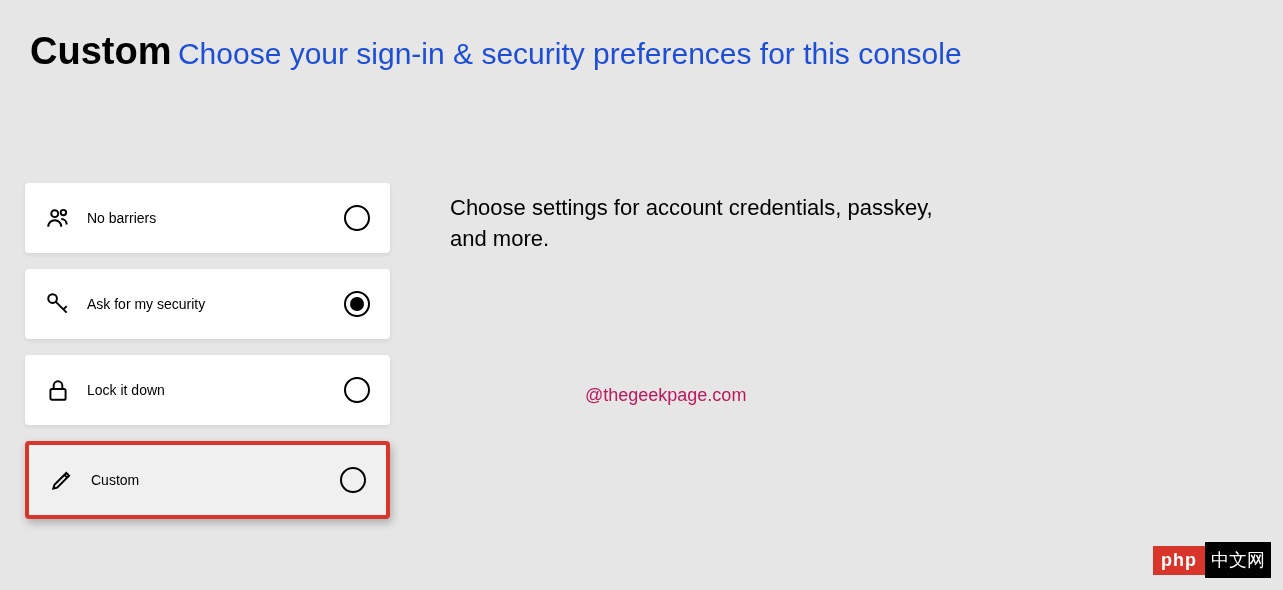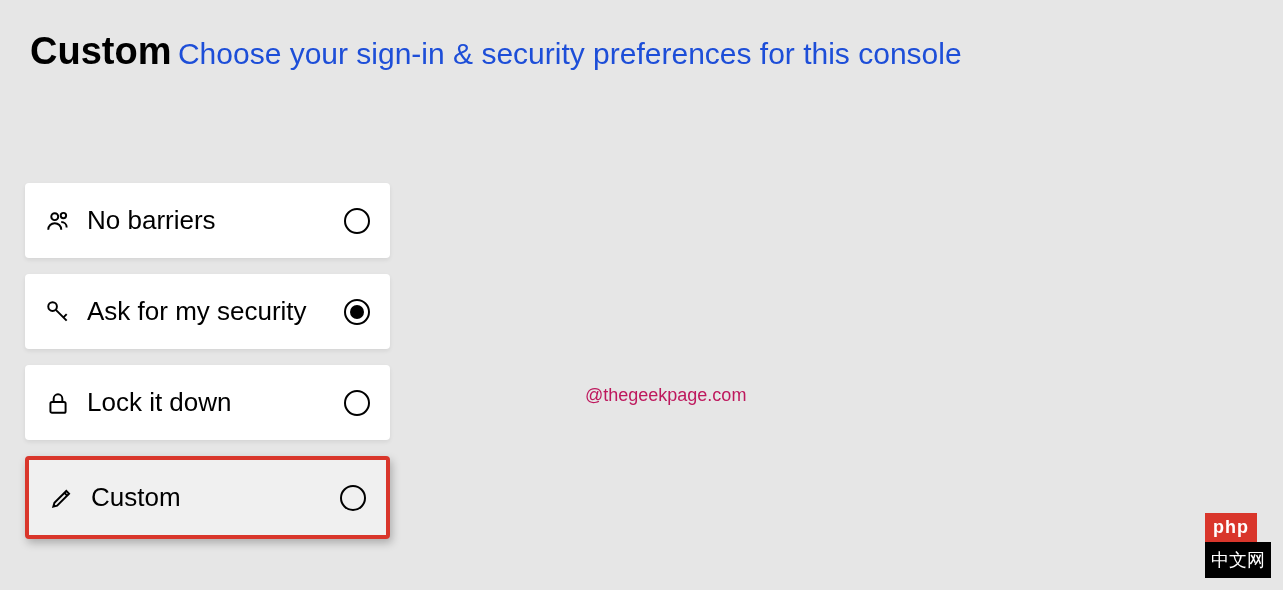--- a/index.html
+++ b/index.html
@@ -64,21 +64,21 @@
       flex-shrink: 0;
       display: flex;
       align-items: center;
       justify-content: center;
     }
     .option-icon svg {
       width: 100%;
       height: 100%;
     }
     .option-label {
-      font-size: 26px;
+      font-size: 14px;
       color: #000;
       flex-grow: 1;
     }
     .radio-circle {
       width: 26px;
       height: 26px;
       border: 2.5px solid #000;
       border-radius: 50%;
       flex-shrink: 0;
       display: flex;
@@ -104,22 +104,21 @@
       top: 385px;
       left: 585px;
       font-size: 18px;
       color: #be185d;
     }
     .footer-logo {
       position: absolute;
       bottom: 12px;
       right: 12px;
       display: flex;
-      align-items: flex-start;
-      flex-direction: column;
+      align-items: center;
     }
     .footer-logo-text {
       background-color: #d9362b;
       color: #fff;
       font-weight: bold;
       font-size: 18px;
       padding: 4px 8px;
       letter-spacing: 1px;
     }
     .footer-logo-cn {
@@ -182,20 +181,21 @@
           <path d="M4 20l3.5-1 11-11-2.5-2.5-11 11L4 20z"></path>
           <path d="M14 7l3 3"></path>
         </svg>
       </span>
       <span class="option-label">Custom</span>
       <span class="radio-circle"></span>
     </div>
 
   </div>
 
+  <div class="description">Choose settings for account credentials, passkey, and more.</div>
 </div>
 
 <div class="watermark">@thegeekpage.com</div>
 
 <div class="footer-logo">
   <span class="footer-logo-text">php</span>
   <span class="footer-logo-cn">中文网</span>
 </div>
 
 </body></html>

